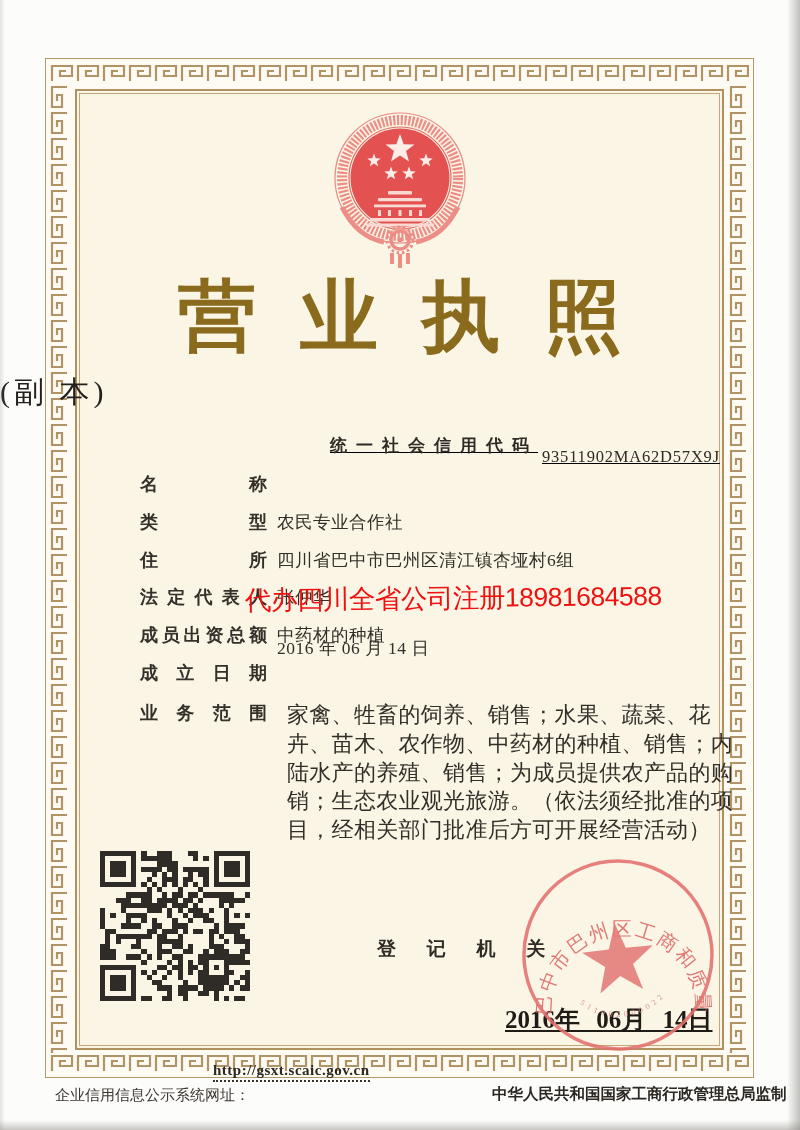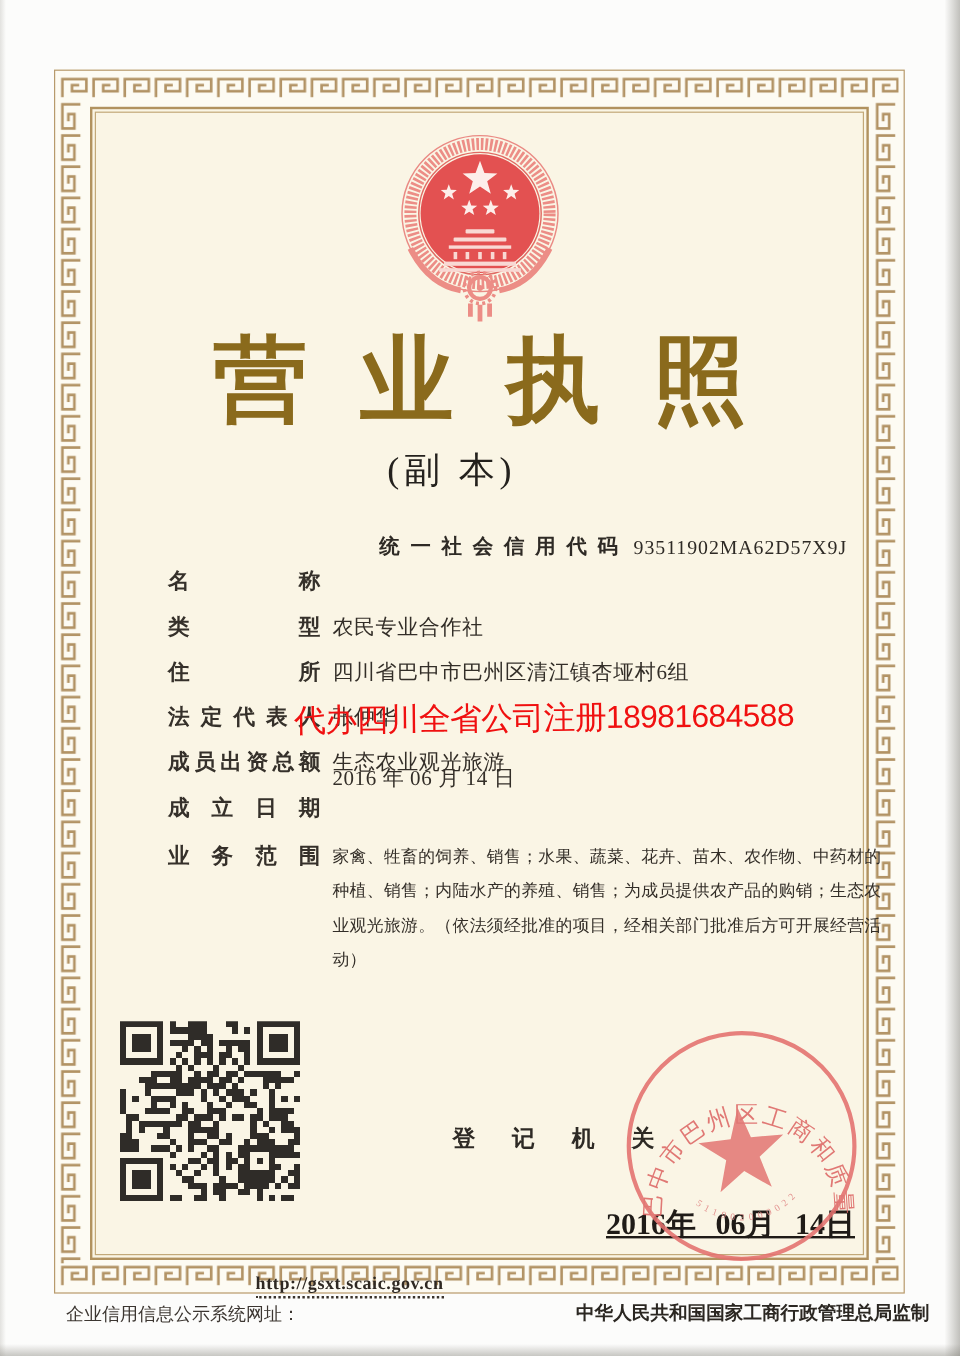--- a/index.html
+++ b/index.html
@@ -32,32 +32,32 @@
   
   .content{position:absolute;left:0;top:0;width:800px;height:1130px;z-index:5;}
   .abs{position:absolute;}
 
   .emblem{left:312px;top:112px;width:176px;height:158px;}
 
   .cert-title{left:0;top:276px;width:800px;text-align:center;
     font-size:78px;font-weight:bold;color:#8a6a1c;
     letter-spacing:44px;text-indent:44px;line-height:1.05;
     font-family:Liberation Sans, sans-serif;}
-  .cert-subtitle{left:0;top:372px;width:753px;text-align:center;
+  .cert-subtitle{left:0;top:372px;width:753px;
     font-size:30px;color:#24211d;letter-spacing:4px;font-weight:500;}
 
-  .code-line{left:316px;top:423px;display:flex;align-items:flex-end;}
+  .code-line{left:330px;top:423px;display:flex;align-items:center;text-decoration:underline;}
   .code-label{font-size:17px;font-weight:bold;color:#2e2a25;letter-spacing:9px;}
   .code-value{font-size:16.5px;color:#2e2a25;letter-spacing:.8px;margin-left:4px;
     font-family:"Liberation Serif",serif;margin-top:24px;}
 
   .row-label{left:140px;width:127px;display:flex;justify-content:space-between;
     font-size:18px;font-weight:600;color:#35302a;}
   .row-value{left:277px;width:465px;font-size:17.5px;color:#332e28;letter-spacing:.5px;}
-  .scope-value{font-size:14px;line-height:28.8px;letter-spacing:.3px;}
+  .scope-value{font-size:22px;line-height:28.8px;letter-spacing:.3px;margin-left:10px;}
 
   .watermark{left:245px;top:580px;width:440px;font-size:26.5px;color:#f01010;
     font-family:"Liberation Sans","DejaVu Sans",sans-serif;font-weight:500;
     letter-spacing:-.5px;white-space:nowrap;transform:rotate(-.6deg);z-index:8;}
 
   .qr{left:100px;top:851px;width:150px;height:150px;}
 
   .reg-label{left:377px;top:936px;font-size:19px;font-weight:600;color:#2e2a25;
     letter-spacing:13px;}
 
@@ -68,21 +68,21 @@
   .issue-date{left:505px;top:1003px;font-size:25px;font-weight:600;color:#1f1b17;
     word-spacing:10px;z-index:6;font-family:"Liberation Serif",serif;text-decoration:underline;}
 
   .annual-note{left:88px;top:1012px;font-size:17px;color:#35302b;letter-spacing:.5px;}
 
   .site-url{left:213px;top:1062px;font-size:15px;font-weight:bold;color:#2e2822;
     font-family:Liberation Serif, serif;letter-spacing:.5px;
     border-bottom:2px dotted #3a332c;padding-bottom:1px;z-index:6;}
 
   .footer-left{left:55px;top:1086px;font-size:15px;color:#3c3631;}
-  .footer-right{left:480px;top:1084px;font-size:15.5px;font-weight:600;color:#2b2722;}
+  .footer-right{left:492px;top:1084px;font-size:15.5px;font-weight:600;color:#2b2722;}
 </style>
 </head>
 <body>
 
 <svg width="0" height="0" style="position:absolute" aria-hidden="true">
   <defs>
     <pattern id="mh" width="26" height="21" patternUnits="userSpaceOnUse">
       <path d="M3,18 V3 H23 V13 H11 V8 H17" fill="none" stroke="#b29365" stroke-width="2.2"></path>
     </pattern>
     <pattern id="mv" width="21" height="26" patternUnits="userSpaceOnUse">
@@ -185,21 +185,21 @@
   <div class="abs row-value" style="top:585px">张仲华</div>
 
   <div class="abs row-label jlabel" style="top:623px">
       <span>成</span>
       <span>员</span>
       <span>出</span>
       <span>资</span>
       <span>总</span>
       <span>额</span>
     </div>
-  <div class="abs row-value" style="top:623px">生态农业观光旅游</div>
+  <div class="abs row-value" style="top:623px">中药材的种植</div>
 
   <div class="abs row-label jlabel" style="top:661px">
       <span>成</span>
       <span>立</span>
       <span>日</span>
       <span>期</span>
     </div>
   <div class="abs row-value" style="top:636px">2016 年 06 月 14 日</div>
 
   <div class="abs row-label jlabel" style="top:701px">

